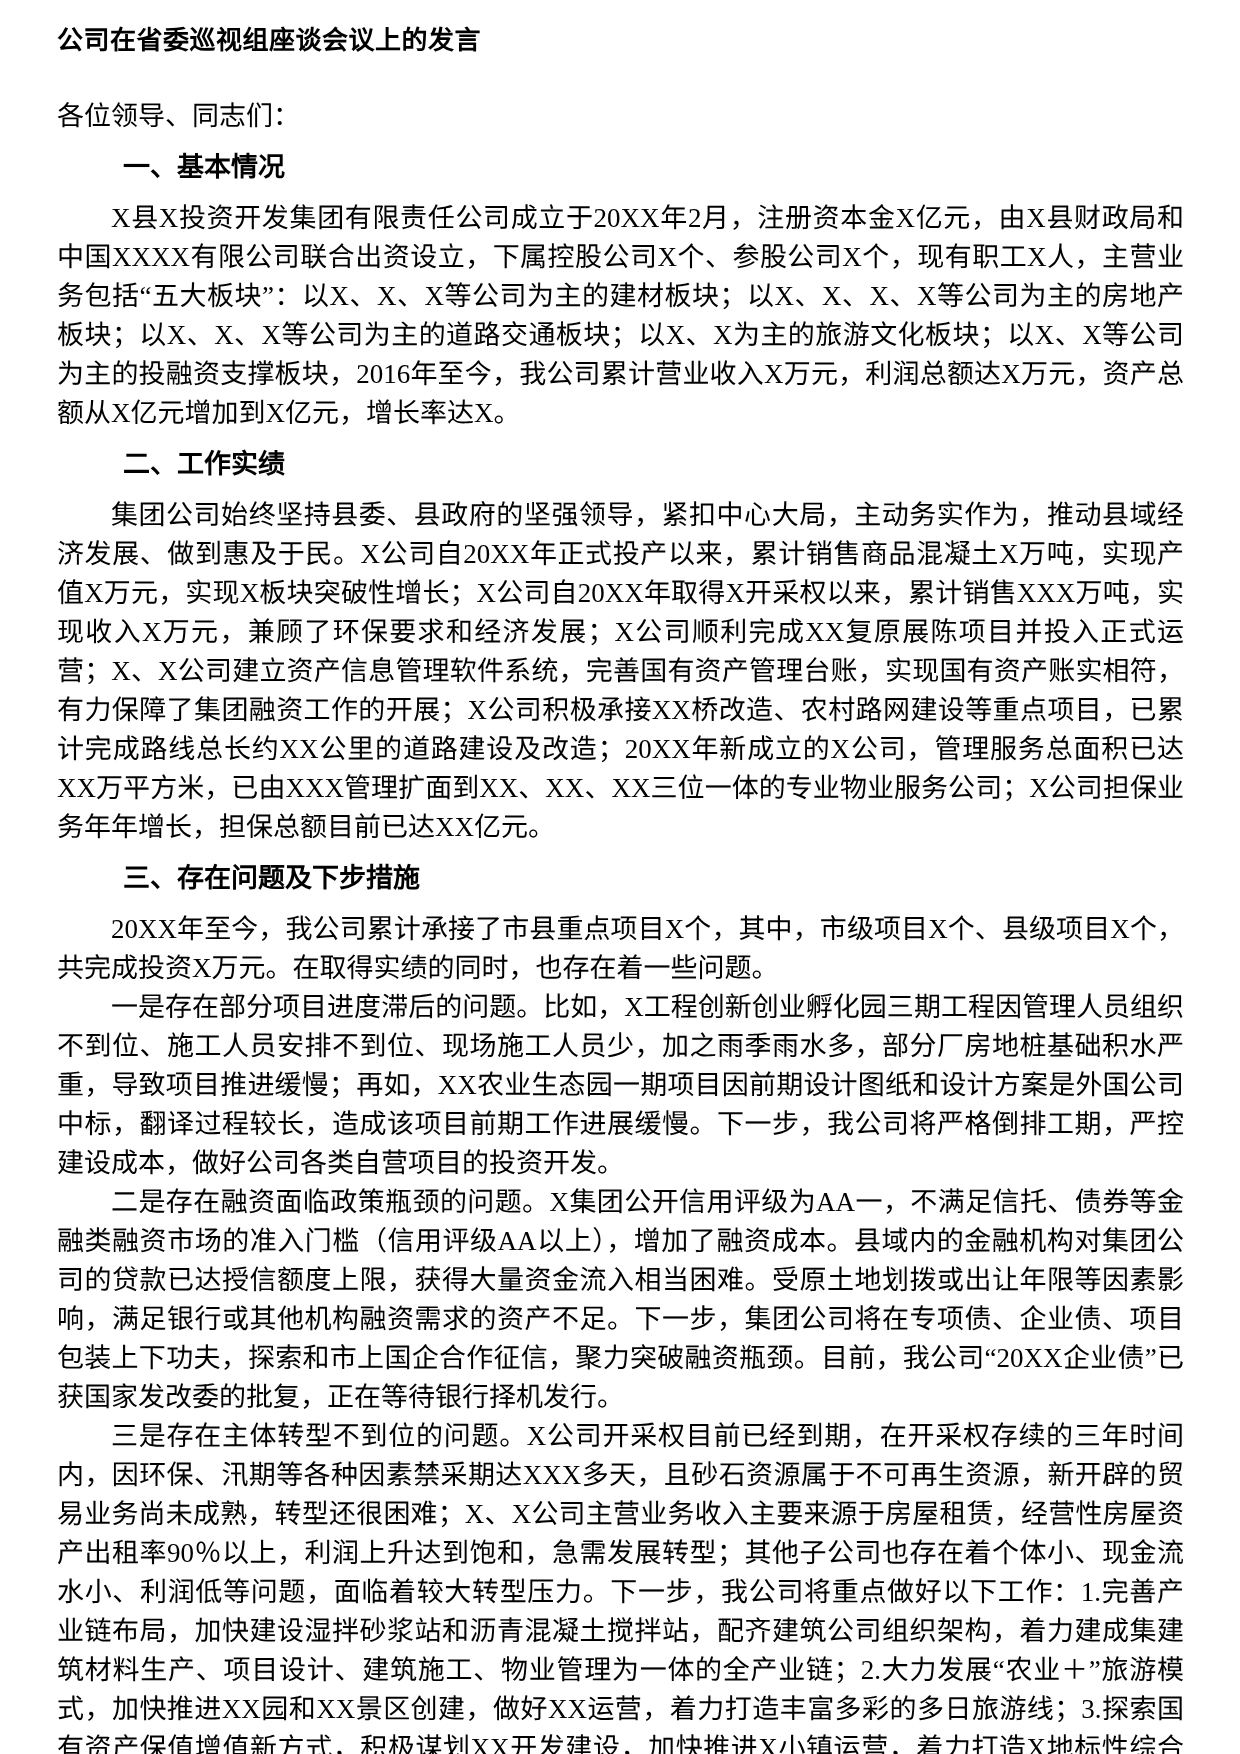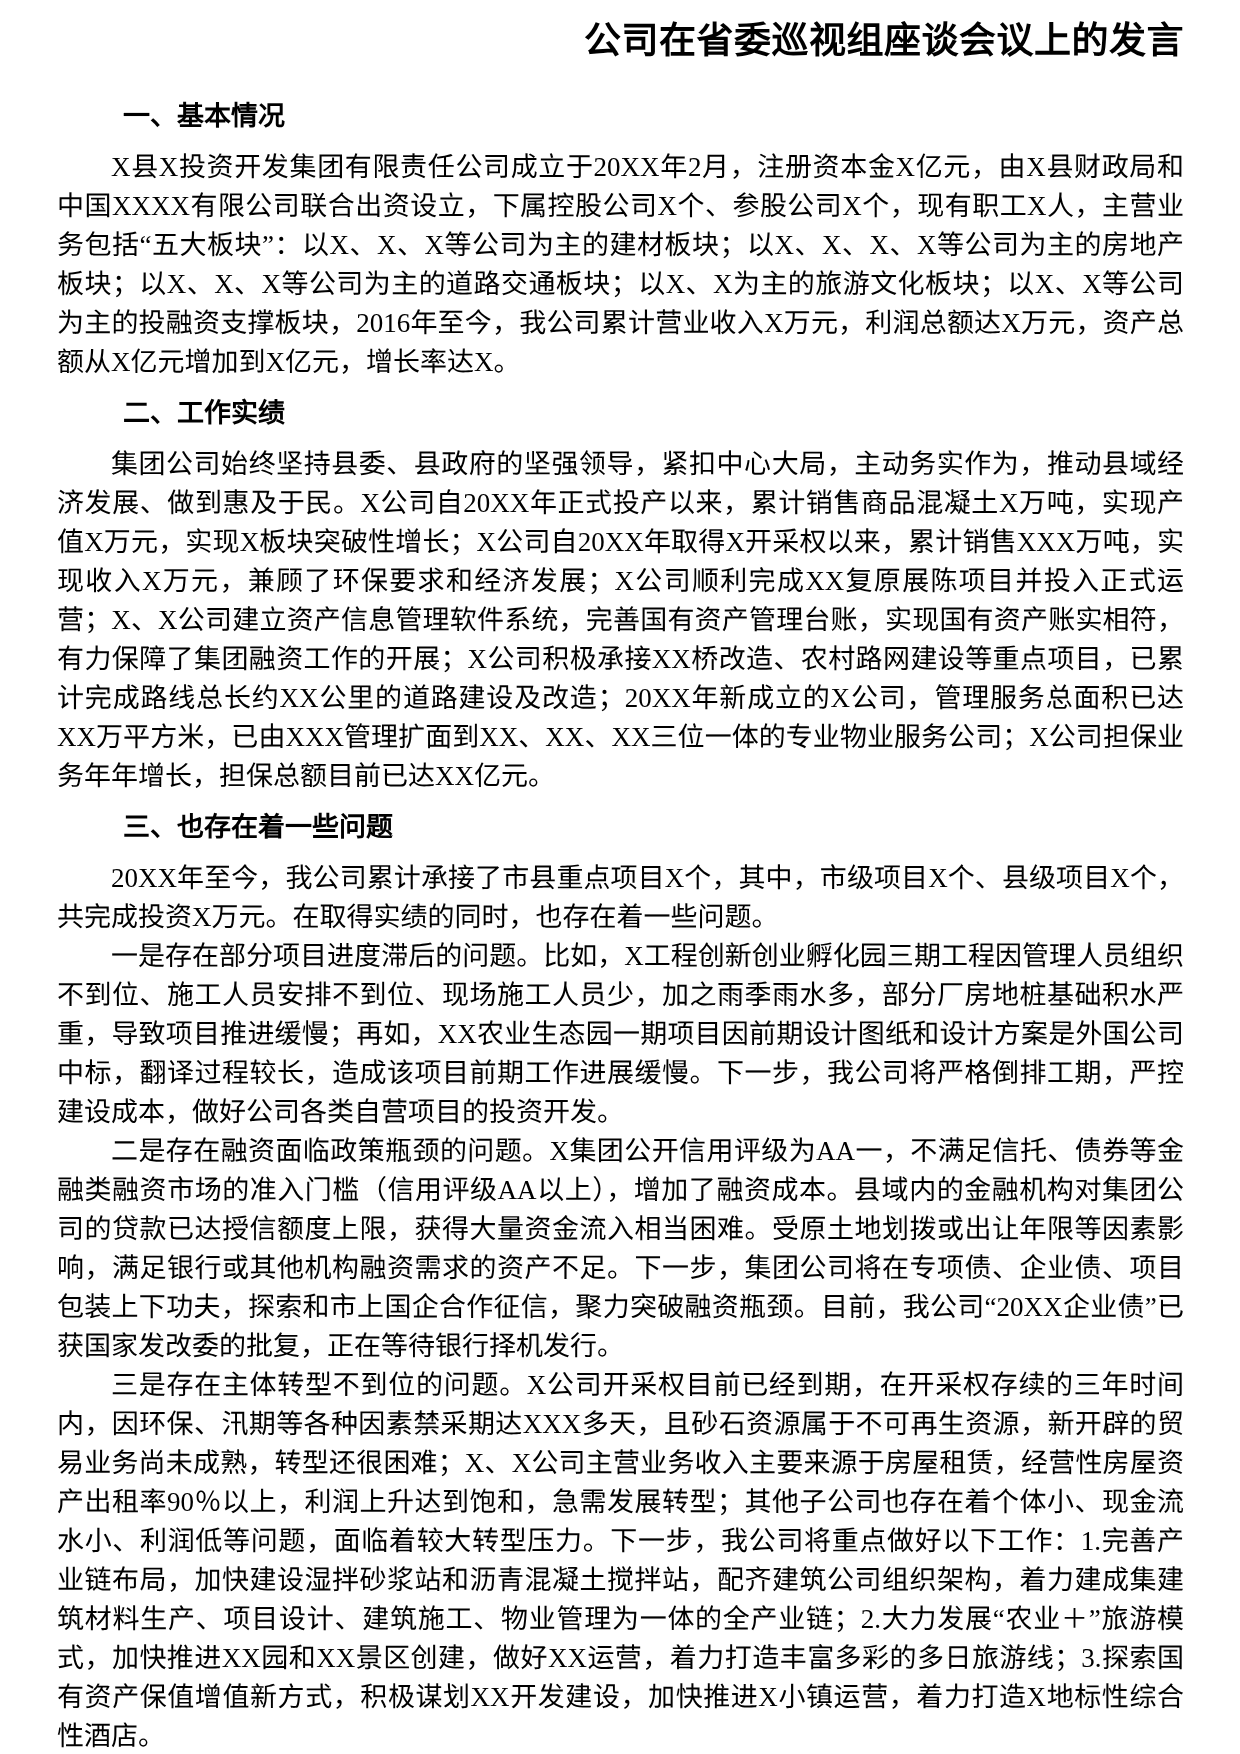--- a/index.html
+++ b/index.html
@@ -15,24 +15,24 @@
     overflow: hidden;
   }
   .page {
     box-sizing: border-box;
     width: 1240px;
     height: 1754px;
     padding: 18px 56px 0 57px;
     background: #ffffff;
   }
   .doc-title {
-    font-size: 37px;
+    font-size: 26px;
     line-height: 46px;
     font-weight: bold;
-    text-align: right;
+    text-align: left;
     margin: 0 0 33px 0;
     letter-spacing: 0.5px;
   }
   .para {
     font-size: 27px;
     line-height: 39px;
     text-align: justify;
     text-justify: inter-ideograph;
     margin: 0;
   }
@@ -47,27 +47,28 @@
     margin: 12px;
   }
 </style>
 </head>
 <body>
 
 <div class="page">
 
   <h1 class="doc-title">公司在省委巡视组座谈会议上的发言</h1>
 
+  <p class="para">各位领导、同志们：</p>
 
 
   <h2 class="section-heading">一、基本情况</h2>
   <p class="para indent">X县X投资开发集团有限责任公司成立于20XX年2月，注册资本金X亿元，由X县财政局和中国XXXX有限公司联合出资设立，下属控股公司X个、参股公司X个，现有职工X人，主营业务包括“五大板块”：以X、X、X等公司为主的建材板块；以X、X、X、X等公司为主的房地产板块；以X、X、X等公司为主的道路交通板块；以X、X为主的旅游文化板块；以X、X等公司为主的投融资支撑板块，2016年至今，我公司累计营业收入X万元，利润总额达X万元，资产总额从X亿元增加到X亿元，增长率达X。</p>
 
   <h2 class="section-heading">二、工作实绩</h2>
   <p class="para indent">集团公司始终坚持县委、县政府的坚强领导，紧扣中心大局，主动务实作为，推动县域经济发展、做到惠及于民。X公司自20XX年正式投产以来，累计销售商品混凝土X万吨，实现产值X万元，实现X板块突破性增长；X公司自20XX年取得X开采权以来，累计销售XXX万吨，实现收入X万元，兼顾了环保要求和经济发展；X公司顺利完成XX复原展陈项目并投入正式运营；X、X公司建立资产信息管理软件系统，完善国有资产管理台账，实现国有资产账实相符，有力保障了集团融资工作的开展；X公司积极承接XX桥改造、农村路网建设等重点项目，已累计完成路线总长约XX公里的道路建设及改造；20XX年新成立的X公司，管理服务总面积已达XX万平方米，已由XXX管理扩面到XX、XX、XX三位一体的专业物业服务公司；X公司担保业务年年增长，担保总额目前已达XX亿元。</p>
 
-  <h2 class="section-heading">三、也存在着一些问题</h2>
+  <h2 class="section-heading">三、存在问题及下步措施</h2>
   <p class="para indent">20XX年至今，我公司累计承接了市县重点项目X个，其中，市级项目X个、县级项目X个，共完成投资X万元。在取得实绩的同时，也存在着一些问题。</p>
   <p class="para indent">一是存在部分项目进度滞后的问题。比如，X工程创新创业孵化园三期工程因管理人员组织不到位、施工人员安排不到位、现场施工人员少，加之雨季雨水多，部分厂房地桩基础积水严重，导致项目推进缓慢；再如，XX农业生态园一期项目因前期设计图纸和设计方案是外国公司中标，翻译过程较长，造成该项目前期工作进展缓慢。下一步，我公司将严格倒排工期，严控建设成本，做好公司各类自营项目的投资开发。</p>
   <p class="para indent">二是存在融资面临政策瓶颈的问题。X集团公开信用评级为AA一，不满足信托、债券等金融类融资市场的准入门槛（信用评级AA以上），增加了融资成本。县域内的金融机构对集团公司的贷款已达授信额度上限，获得大量资金流入相当困难。受原土地划拨或出让年限等因素影响，满足银行或其他机构融资需求的资产不足。下一步，集团公司将在专项债、企业债、项目包装上下功夫，探索和市上国企合作征信，聚力突破融资瓶颈。目前，我公司“20XX企业债”已获国家发改委的批复，正在等待银行择机发行。</p>
   <p class="para indent">三是存在主体转型不到位的问题。X公司开采权目前已经到期，在开采权存续的三年时间内，因环保、汛期等各种因素禁采期达XXX多天，且砂石资源属于不可再生资源，新开辟的贸易业务尚未成熟，转型还很困难；X、X公司主营业务收入主要来源于房屋租赁，经营性房屋资产出租率90％以上，利润上升达到饱和，急需发展转型；其他子公司也存在着个体小、现金流水小、利润低等问题，面临着较大转型压力。下一步，我公司将重点做好以下工作：1.完善产业链布局，加快建设湿拌砂浆站和沥青混凝土搅拌站，配齐建筑公司组织架构，着力建成集建筑材料生产、项目设计、建筑施工、物业管理为一体的全产业链；2.大力发展“农业＋”旅游模式，加快推进XX园和XX景区创建，做好XX运营，着力打造丰富多彩的多日旅游线；3.探索国有资产保值增值新方式，积极谋划XX开发建设，加快推进X小镇运营，着力打造X地标性综合性酒店。</p>
 
 </div>
 
 </body></html>

